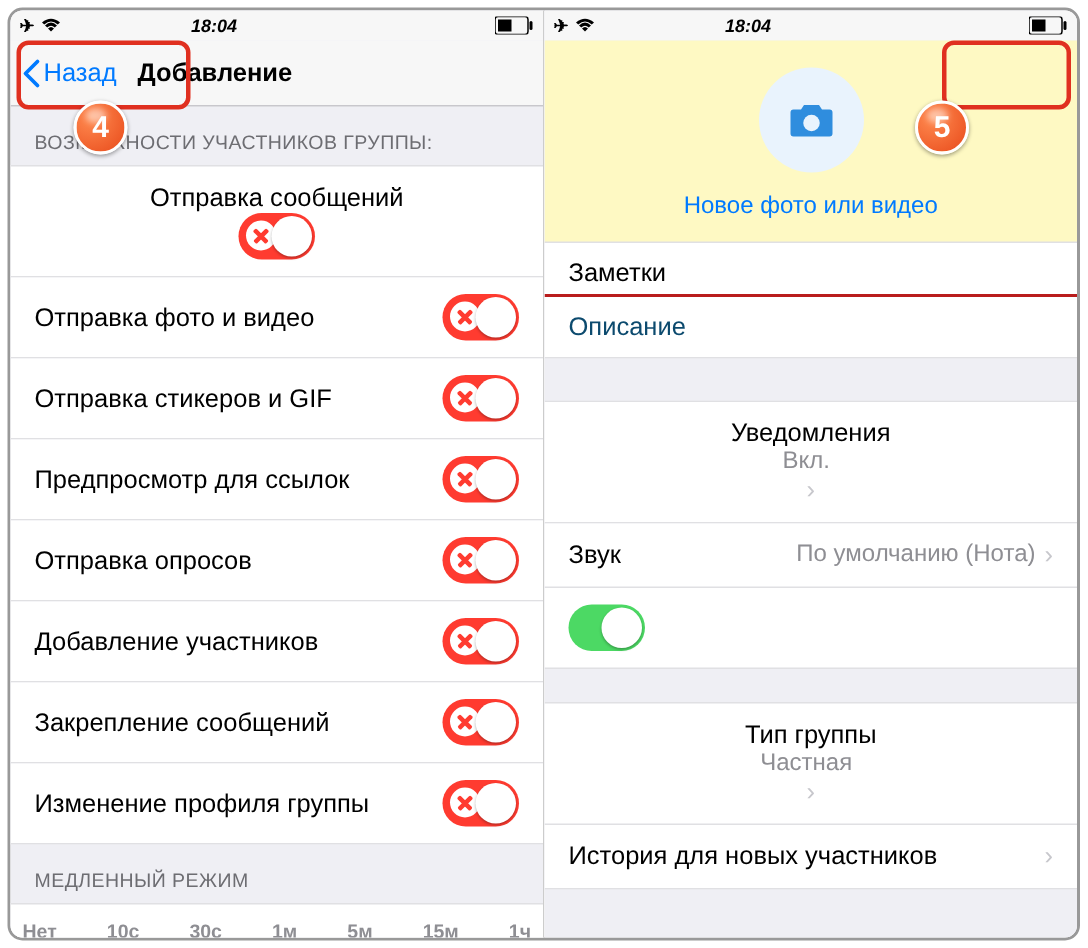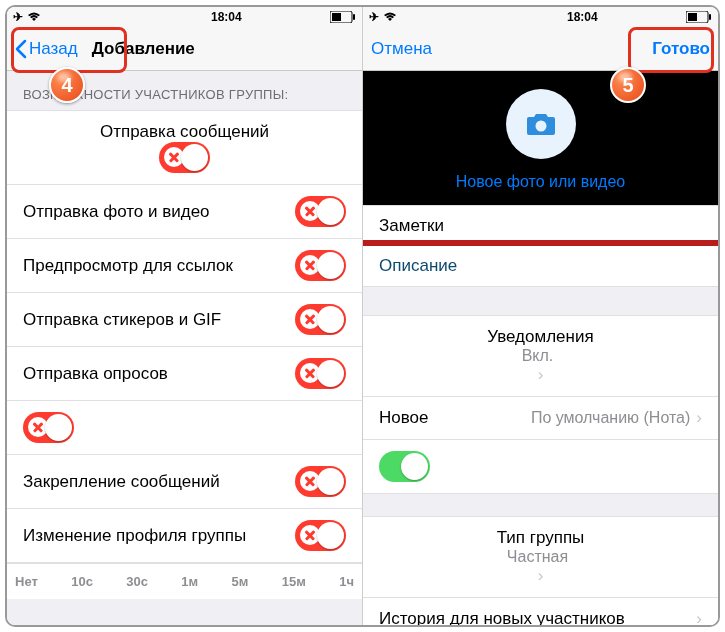--- a/index.html
+++ b/index.html
@@ -5,21 +5,21 @@
 * { margin: 0; padding: 0; box-sizing: border-box; font-family: -apple-system, 'Helvetica Neue', Arial, sans-serif; }
 body { background: #fff; width: 725px; height: 632px; position: relative; }
 .canvas { position: absolute; left: 5px; top: 5px; width: 715px; height: 622px; border: 2px solid #999; border-radius: 10px; background: #fff; display: flex; }
 .phone { flex: 1; background: #efeff4; position: relative; overflow: hidden; }
 .phone.left { border-right: 1px solid #ccc; border-top-left-radius: 8px; border-bottom-left-radius: 8px; }
 .phone.right { border-top-right-radius: 8px; border-bottom-right-radius: 8px; }
 
 
 .status { height: 20px; background: #f7f7f7; display: flex; align-items: center; padding: 0 6px; font-size: 12px; font-weight: 600; }
 .status .l { flex: 1; display: flex; align-items: center; gap: 4px; }
-.status .c { flex: 1; text-align: right; }
+.status .c { flex: 1; text-align: left; font-style: italic; }
 .status .r { flex: 1; display: flex; justify-content: flex-end; align-items: center; gap: 4px; }
 .wifi, .plane, .batt { display: inline-block; }
 .plane { font-size: 12px; }
 .wifi svg, .batt svg { display: block; }
 
 
 .nav { height: 44px; background: #f7f7f7; border-bottom: 1px solid #c8c7cc; display: flex; align-items: center; padding: 0 8px; font-size: 17px; position: relative; }
 .nav .back { color: #007aff; display: flex; align-items: center; gap: 2px; }
 .nav .title { font-weight: 600; margin-left: 14px; color: #000; }
 .nav .cancel { color: #007aff; }
@@ -51,27 +51,27 @@
 .sw .x::after { transform: rotate(-45deg); }
 
 
 .swg { width: 51px; height: 31px; border-radius: 16px; background: #4cd964; position: relative; flex-shrink: 0; }
 .swg .knob { width: 27px; height: 27px; background: #fff; border-radius: 50%; position: absolute; right: 2px; top: 2px; box-shadow: 0 1px 2px rgba(0,0,0,.3); }
 
 
 .slow { background: #fff; display: flex; justify-content: space-between; padding: 10px 8px; font-size: 13px; color: #8e8e93; border-top: 1px solid #e0e0e3; font-weight: bold; }
 
 
-.photohdr { background: #000000; padding: 18px 0 14px; text-align: center; border-bottom: 1px solid #e0e0e3; }
+.photohdr { background: #fef9c3; padding: 18px 0 14px; text-align: center; border-bottom: 1px solid #e0e0e3; }
 .avatar { width: 70px; height: 70px; border-radius: 50%; background: #e9f3fd; margin: 0 auto 14px; display: flex; align-items: center; justify-content: center; }
 .photolink { color: #007aff; font-size: 16px; }
 
 
 .notes { background: #fff; border-bottom: 1px solid #e0e0e3; }
-.notes .h { padding: 10px 16px 4px; font-size: 17px; border-bottom: 6px solid #b91c1c;}
+.notes .h { padding: 10px 16px 4px; font-size: 17px; border-bottom: 2px solid #b91c1c;}
 .notes .d { padding: 10px 16px; color: #0c4a6e; font-size: 17px; }
 
 .gap { height: 28px; }
 .gap2 { height: 22px; }
 </style>
 </head>
 <body>
 
 <div class="canvas">
 
@@ -122,61 +122,63 @@
         </div>
  </div>
  <div class="row">
   <span class="label">Отправка фото и видео</span>
   <div class="sw">
           <span class="x"></span>
           <span class="knob"></span>
         </div>
  </div>
  <div class="row">
+  <span class="label">Отправка стикеров и GIF</span>
+  <div class="sw">
+          <span class="x"></span>
+          <span class="knob"></span>
+        </div>
+ </div>
+ <div class="row">
   <span class="label">Предпросмотр для ссылок</span>
   <div class="sw">
           <span class="x"></span>
           <span class="knob"></span>
         </div>
  </div>
  <div class="row">
-  <span class="label">Отправка стикеров и GIF</span>
-  <div class="sw">
-          <span class="x"></span>
-          <span class="knob"></span>
-        </div>
- </div>
- <div class="row">
   <span class="label">Отправка опросов</span>
   <div class="sw">
           <span class="x"></span>
           <span class="knob"></span>
         </div>
  </div>
  <div class="row">
+  <span class="label">Добавление участников</span>
   <div class="sw">
           <span class="x"></span>
           <span class="knob"></span>
         </div>
  </div>
  <div class="row">
   <span class="label">Закрепление сообщений</span>
   <div class="sw">
           <span class="x"></span>
           <span class="knob"></span>
         </div>
  </div>
  <div class="row">
   <span class="label">Изменение профиля группы</span>
   <div class="sw">
           <span class="x"></span>
           <span class="knob"></span>
         </div>
  </div>
 
+ <div class="sect">МЕДЛЕННЫЙ РЕЖИМ</div>
  <div class="slow">
   <span>Нет</span>
   <span>10с</span>
   <span>30с</span>
   <span>1м</span>
   <span>5м</span>
   <span>15м</span>
   <span>1ч</span>
  </div>
 </div>
@@ -196,24 +198,20 @@
    <span class="batt">
             <svg width="26" height="12" viewBox="0 0 26 12">
               <rect x="0" y="0" width="22" height="12" rx="2" fill="none" stroke="#000" stroke-width="1"></rect>
               <rect x="23" y="3" width="2" height="6" rx="1" fill="#000"></rect>
               <rect x="2" y="2" width="9" height="8" fill="#000"></rect>
             </svg>
           </span>
   </div>
  </div>
 
- <div class="nav">
-  <span class="cancel">Отмена</span>
-  <span class="done">Готово</span>
- </div>
 
  <div class="hl" style="right:4px;top:20px;width:86px;height:46px"></div>
  <div class="badge" style="right:72px;top:60px">
         <span>5</span>
       </div>
 
  <div class="photohdr">
   <div class="avatar">
    <svg width="32" height="26" viewBox="0 0 32 26">
             <path d="M4 6 h5 l2-3 h10 l2 3 h5 a2 2 0 0 1 2 2 v14 a2 2 0 0 1-2 2 h-24 a2 2 0 0 1-2-2 v-14 a2 2 0 0 1 2-2 z" fill="#2f8dde"></path>
@@ -229,21 +227,21 @@
  </div>
 
  <div class="gap"></div>
 
  <div class="row first">
   <span class="label">Уведомления</span>
   <span class="value">Вкл.</span>
   <span class="chev">›</span>
  </div>
  <div class="row">
-  <span class="label">Новое</span>
+  <span class="label">Звук</span>
   <span class="value">По умолчанию (Нота)</span>
   <span class="chev">›</span>
  </div>
  <div class="row">
   <div class="swg">
           <span class="knob"></span>
         </div>
  </div>
 
  <div class="gap2"></div>

